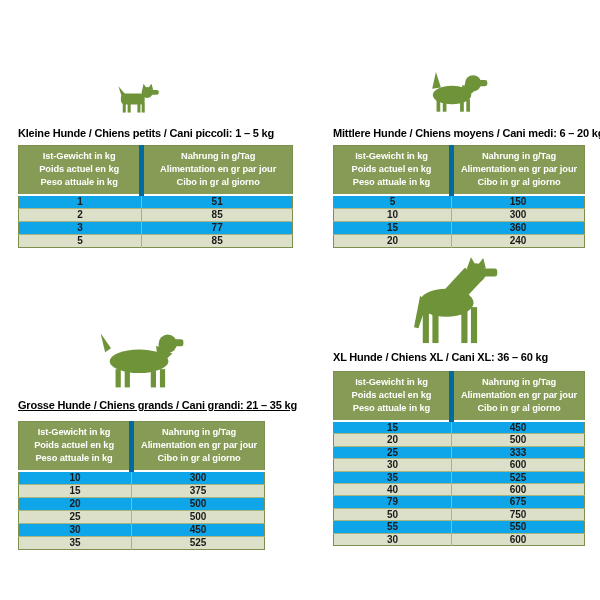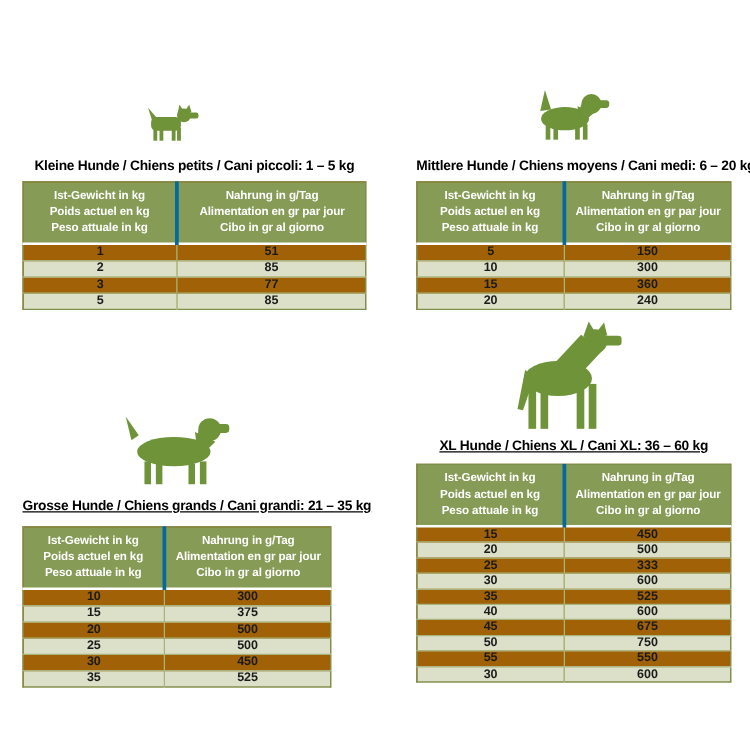--- a/index.html
+++ b/index.html
@@ -3,33 +3,33 @@
 <meta charset="utf-8">
 <style>
   html,body{margin:0;padding:0;background:#fff;}
   .canvas{
     position:relative;width:600px;height:600px;background:#ffffff;
     font-family:"Liberation Sans",sans-serif;overflow:hidden;
   }
   .dog{fill:#6E9338;}
   .dog-icon{position:absolute;}
   .quad-title{
-    position:absolute;text-align:center;font-weight:bold;font-size:11px;
+    position:absolute;font-weight:bold;font-size:11px;
     letter-spacing:-0.2px;color:#000;white-space:nowrap;
   }
   table.feed-table{
     position:absolute;border-collapse:collapse;table-layout:fixed;
-    background:#a16207;border:1px solid #7D8F4E;
+    background:#0ea5e9;border:1px solid #7D8F4E;
   }
   table.feed-table th{
     background:#869B55;color:#fff;font-size:9.3px;font-weight:bold;
     line-height:13px;padding:4px 2px 5px;text-align:center;
     border-bottom:2px solid #ffffff;letter-spacing:-0.1px;
   }
-  table.feed-table th + th{border-left:3px solid #0369a1;}
+  table.feed-table th + th{border-left:5px solid #0369a1;}
   table.feed-table td{
     font-size:10px;font-weight:bold;color:#1a1a1a;text-align:center;
     line-height:12px;padding:0;border-top:1px solid #A8B47E;
   }
   table.feed-table td + td{border-left:1px solid #A8B47E;margin-top:45px;}
   table.feed-table tbody tr:nth-child(even) td{background:#DDE0C9;}
   table.feed-table.compact td{line-height:11.4px;}
   .hdr-line{display:block;}
 </style>
 </head>
@@ -215,21 +215,21 @@
       <rect x="86" y="13" width="17" height="9" rx="3"></rect>
       <polygon points="66,12 86,26 58,56 42,38"></polygon>
       <ellipse cx="45" cy="52" rx="31" ry="16"></ellipse>
       <polygon points="15,44 8,80 13,81 23,52"></polygon>
       <rect x="18" y="60" width="7" height="38"></rect>
       <rect x="29" y="63" width="7" height="35"></rect>
       <rect x="62" y="62" width="7" height="36"></rect>
       <rect x="73" y="57" width="7" height="41"></rect>
     </g>
   </svg>
-  <div class="quad-title" style="left:333px;top:351px;width:252px;text-decoration:underline;">XL Hunde / Chiens XL / Cani XL: 36 – 60 kg</div>
+  <div class="quad-title" style="left:333px;top:351px;width:252px;">XL Hunde / Chiens XL / Cani XL: 36 – 60 kg</div>
   <table class="feed-table compact" style="left:333px;top:371px;width:252px;">
     <colgroup>
         <col style="width:47%">
         <col style="width:53%">
       </colgroup>
     <thead>
       <tr>
         <th>
           <span class="hdr-line">Ist-Gewicht in kg</span>
           <span class="hdr-line">Poids actuel en kg</span>
@@ -261,21 +261,21 @@
         </tr>
         <tr>
           <td>35</td>
           <td>525</td>
         </tr>
         <tr>
           <td>40</td>
           <td>600</td>
         </tr>
         <tr>
-          <td>45</td>
+          <td>79</td>
           <td>675</td>
         </tr>
         <tr>
           <td>50</td>
           <td>750</td>
         </tr>
         <tr>
           <td>55</td>
           <td>550</td>
         </tr>

